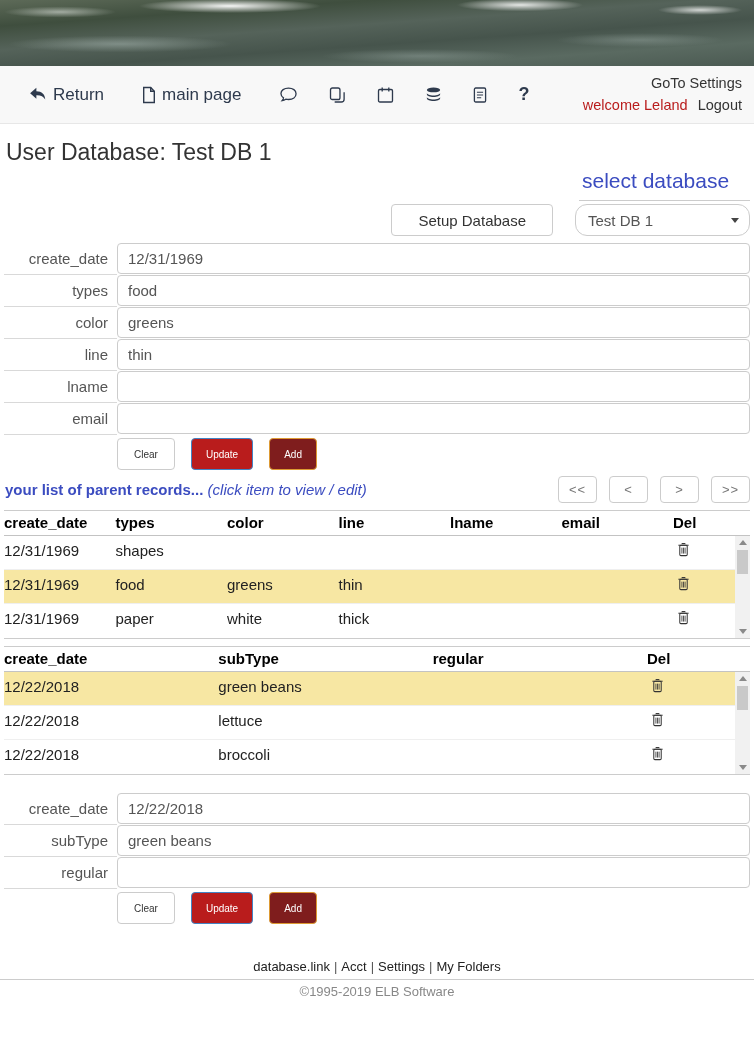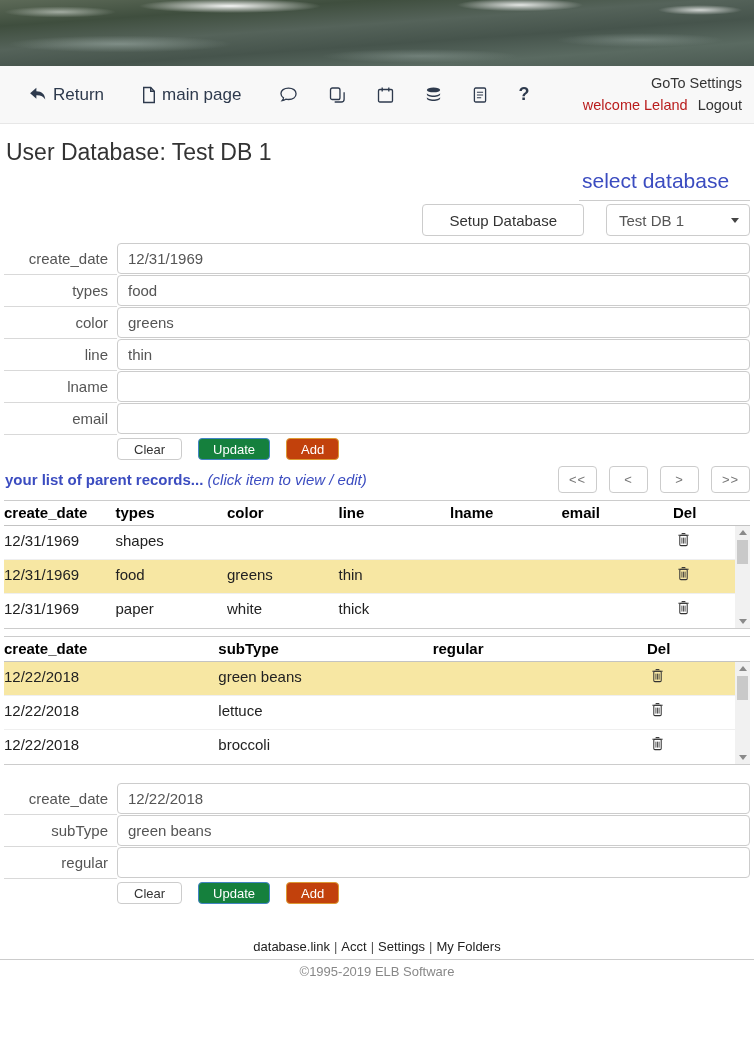--- a/index.html
+++ b/index.html
@@ -36,38 +36,38 @@
 
   
   .main { padding:0 4px; }
   .page-title { font-size:23px; font-weight:400; color:#333; margin:15px 0 2px 2px; }
 
   .select-col { width:171px; margin-left:auto; }
   .select-label { color:#3b4cc0; font-size:21px; padding:1px 0 7px 3px; border-bottom:1px solid #ccc; cursor:pointer; }
   .controls-row { display:flex; justify-content:flex-end; gap:22px; margin-top:3px; }
   .btn-plain { background:#fff; border:1px solid #ccc; border-radius:4px; font-size:15px;
     color:#333; padding:0 26px; height:32px; font-family:inherit; cursor:pointer; }
-  .db-select { width:144px; height:32px; border:1px solid #ccc; border-radius:4px; background:#fff;
+  .db-select { width:175px; height:32px; border:1px solid #ccc; border-radius:12px; background:#fff;
     display:flex; align-items:center; justify-content:space-between; padding:0 10px 0 12px;
     font-size:15px; color:#555; cursor:pointer; }
   .caret { width:0; height:0; border-left:4px solid transparent; border-right:4px solid transparent;
     border-top:5px solid #444; }
 
   
   .form-table { margin-top:7px; }
   .form-row { display:flex; height:32px; }
   .form-label { width:113px; display:flex; align-items:center; justify-content:flex-end;
     padding-right:9px; font-size:15px; color:#555; border-bottom:1px solid #d9d9d9; }
   .form-input { flex:1; height:31px; border:1px solid #ccc; border-radius:4px; padding:0 10px;
     font-size:15px; color:#555; font-family:inherit; outline:none; width:100%; }
   .form-buttons { display:flex; gap:16px; margin:3px 0 0 113px; padding:0 0 6px 0; }
-  .btn { height:22px; border-radius:4px; font-size:13px; font-family:inherit; cursor:pointer;text-align:right; }
+  .btn { height:32px; border-radius:4px; font-size:10px; font-family:inherit; cursor:pointer;text-align:right; }
   .btn-clear { background:#fff; border:1px solid #ccc; color:#333; padding:0 16px; }
-  .btn-update { background:#15803d; border:1px solid #4384c4; color:#fff; padding:0 14px; }
-  .btn-add { background:#c2410c; border:1px solid #dd9a33; color:#fff; padding:0 14px; }
+  .btn-update { background:#b91c1c; border:1px solid #4384c4; color:#fff; padding:0 14px; }
+  .btn-add { background:#7f1d1d; border:1px solid #dd9a33; color:#fff; padding:0 14px; }
 
   
   .list-header { display:flex; justify-content:space-between; align-items:center; margin-top:0; }
   .list-title { color:#3b4cc0; font-size:15px; font-weight:bold; padding-left:1px; }
   .list-hint { font-weight:normal; font-style:italic; }
   .pagination { display:flex; gap:12px; }
   .page-btn { width:39px; height:27px; background:#fff; border:1px solid #ccc; border-radius:4px;
     color:#777; font-size:13px; display:flex; align-items:center; justify-content:center;
     letter-spacing:1px; cursor:pointer; }
 

